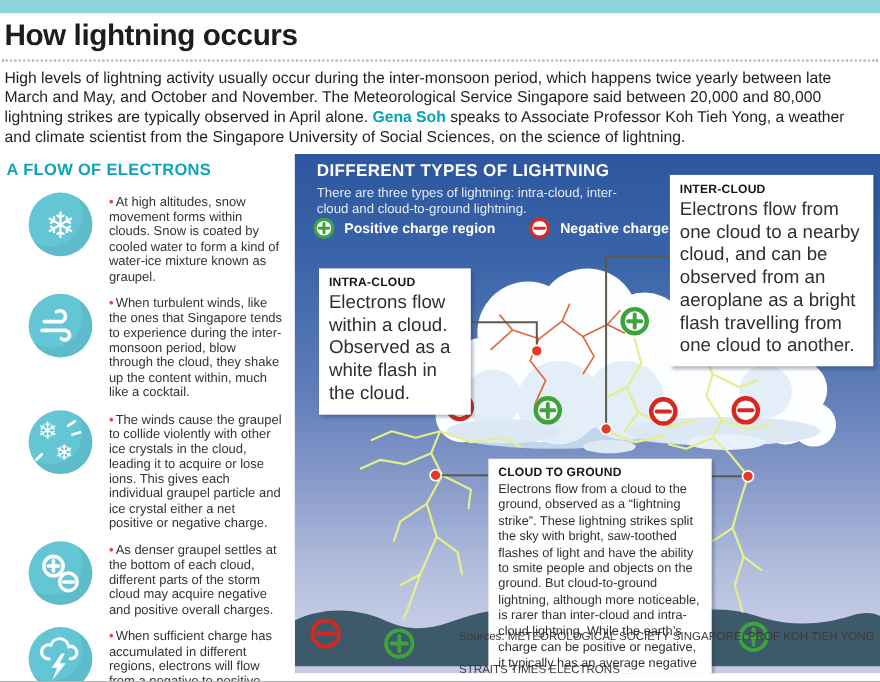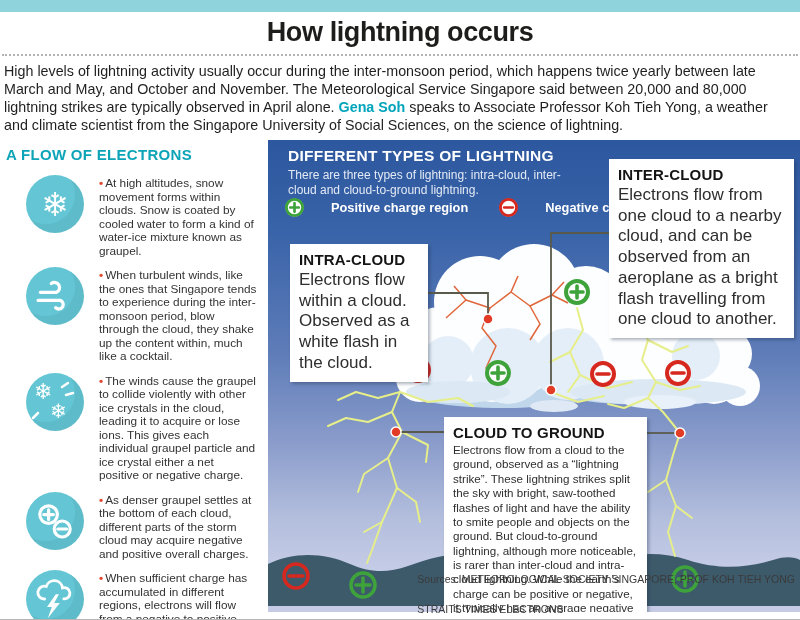--- a/index.html
+++ b/index.html
@@ -1,20 +1,20 @@
 <!DOCTYPE html>
 <html><head>
 <meta charset="utf-8">
 <style>
   * { margin:0; padding:0; box-sizing:border-box; }
   body { font-family:"Liberation Sans", sans-serif; background:#fff; }
   .page { width:800px; height:620px; position:relative; overflow:hidden; background:#fff; border-bottom:1px solid #b5b5b5; }
 
   .topbar { height:12px; background:#8fd3dc; }
-  .title { font-size:27px; font-weight:800; color:#1d1d1b; letter-spacing:-0.4px; padding:5px 4px 6px 4px;text-align:center; }
+  .title { font-size:27px; font-weight:800; color:#1d1d1b; letter-spacing:-0.4px; padding:5px 4px 6px 4px; }
   .rule-dotted { border-bottom:2px dotted #b3b3b3; margin:0 2px; }
   .intro { font-size:14.3px; line-height:1.26; color:#1f1f1f; padding:6px 6px 4px 4px; }
   .intro .author { color:#00a4bb; font-weight:bold; }
 
   .main { display:flex; margin-top:2px; }
 
   
   .leftcol { width:268px; padding:4px 6px 0 4px; }
   .leftcol h2 { font-size:15px; font-weight:800; color:#0da4b8; letter-spacing:.3px; margin:2px 0 12px 2px; }
   .step { display:flex; align-items:flex-start; margin:0 0 9px 0; }
@@ -27,25 +27,25 @@
   .bullet { color:#e0492f; font-weight:bold; margin-right:2px; }
 
   
   .panel { width:532px; height:472px; position:relative; overflow:hidden;
            background:linear-gradient(180deg,#2d579e 0%,#3a64a9 20%,#5e7cb8 45%,#8a9ccb 64%,#b3bedd 80%,#c9cfe8 94%,#c5cbe5 100%); }
   .panel svg.scene { position:absolute; left:0; top:0; }
   .panel-head { position:absolute; left:20px; top:7px; z-index:3; }
   .panel-head h3 { font-size:15.5px; font-weight:800; color:#fff; letter-spacing:.3px; }
   .panel-sub { width:300px; margin-top:3px; font-size:12px; line-height:1.25; color:#e3eaf5; }
   .legend { position:absolute; left:16px; top:57px; display:flex; gap:30px; align-items:center; z-index:3; }
-  .legend-item { display:flex; align-items:center; gap:26px; }
+  .legend-item { display:flex; align-items:center; gap:8px; }
   .legend-item span { font-size:12.8px; font-weight:bold; color:#fff; }
 
   .callout { position:absolute; background:#fff; padding:7px 9px 8px 9px; z-index:4; box-shadow:2px 2px 3px rgba(30,45,70,.35); }
-  .callout h4 { font-size:15px; font-weight:800; color:#141414; letter-spacing:.2px; margin-bottom:2px; }
+  .callout h4 { font-size:11px; font-weight:800; color:#141414; letter-spacing:.2px; margin-bottom:2px; }
   .callout p  { font-size:17px; line-height:1.22; color:#2e2e2e; }
   .co-intra  { left:22px;  top:104px; width:138px; }
   .co-inter  { left:341px; top:19px;  width:185px; }
   .co-ground { left:176px; top:277px; width:203px; }
   .co-ground p { font-size:11.6px; line-height:1.24; }
 
   .footer { position:absolute; right:5px; bottom:4px; display:flex; gap:18px; z-index:5;flex-direction:column; }
   .footer div { font-size:10.5px; color:#3a3a3a; }
 </style>
 </head>

